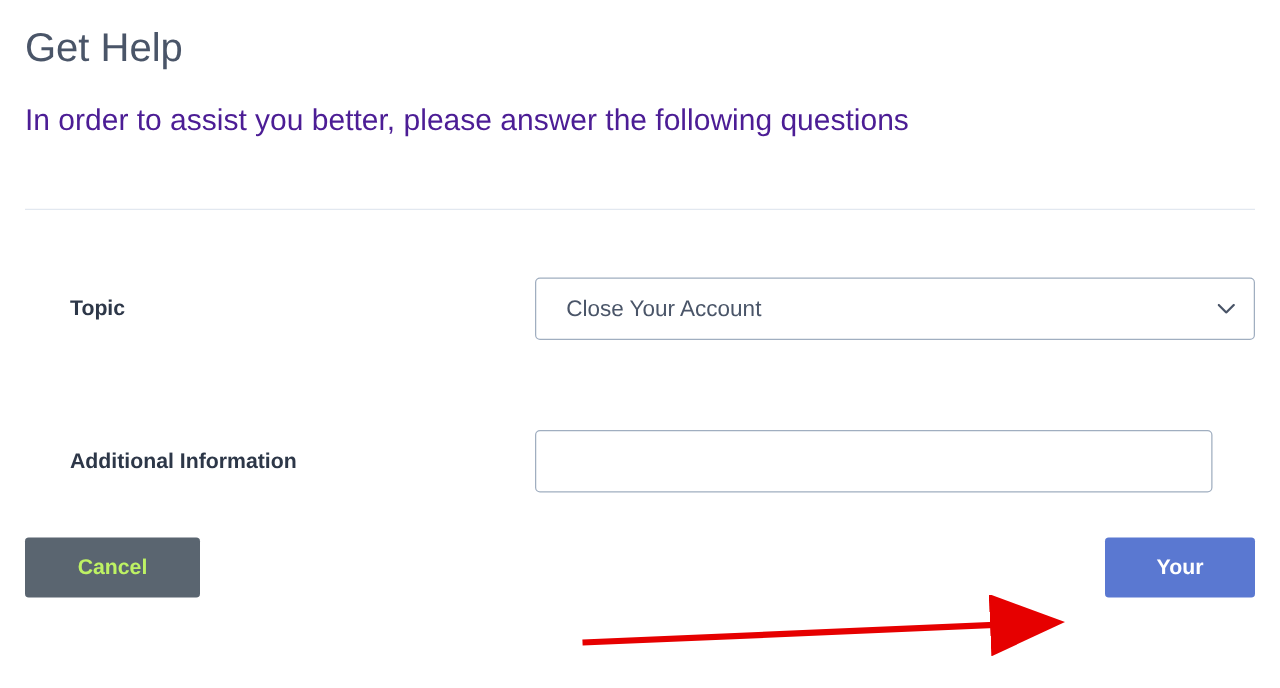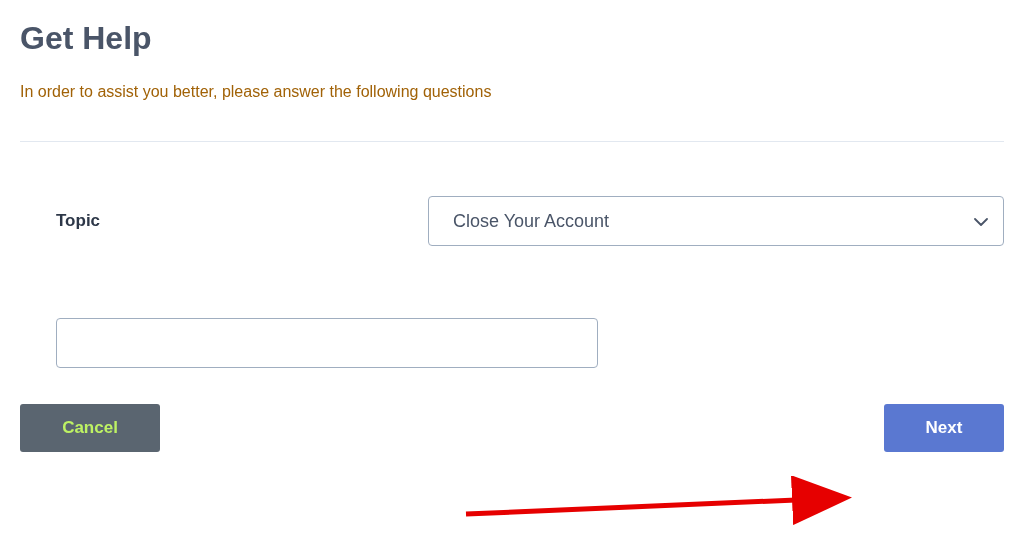--- a/index.html
+++ b/index.html
@@ -10,29 +10,29 @@
     body {
       font-family: -apple-system, BlinkMacSystemFont, "Segoe UI", Helvetica, Arial, sans-serif;
       background: #ffffff;
       width: 1024px;
       height: 550px;
       padding: 20px 20px 0 20px;
       position: relative;
     }
     .page-title {
       font-size: 32px;
-      font-weight: 700;
+      font-weight: 400;
       color: #4a5568;
       margin-bottom: 26px;
     }
     .subtitle {
-      font-size: 16px;
+      font-size: 24px;
       font-weight: 400;
-      color: #a16207;
-      margin-bottom: 40px;
+      color: #4c1d95;
+      margin-bottom: 56px;
     }
     .divider {
       border: none;
       border-top: 1px solid #e2e8f0;
       margin-bottom: 54px;
     }
     .form-row {
       display: flex;
       align-items: center;
       margin-bottom: 36px;
@@ -134,26 +134,27 @@
           <path d="M1 1 L7 7 L13 1" stroke="#4a5568" stroke-width="1.8" fill="none" stroke-linecap="round" stroke-linejoin="round"></path>
         </svg>
     </span>
   </div>
 </div>
 
 <div class="form-row">
 </div>
 
 <div class="form-row">
+  <label class="form-label">Additional Information</label>
   <input type="text" class="form-input" value="" style="">
 </div>
 
 <div class="button-row">
   <button class="btn btn-cancel">Cancel</button>
-  <button class="btn btn-next">Next</button>
+  <button class="btn btn-next">Your</button>
 </div>
 
 <svg class="arrow-annotation" width="410" height="60" viewBox="0 0 410 60">
   <defs>
     <marker id="arrowhead" markerWidth="12" markerHeight="10" refX="10" refY="5" orient="auto">
       <polygon points="0 0, 12 5, 0 10" fill="#e60000"></polygon>
     </marker>
   </defs>
   <line x1="6" y1="38" x2="382" y2="22" stroke="#e60000" stroke-width="5" marker-end="url(#arrowhead)"></line>
 </svg>

